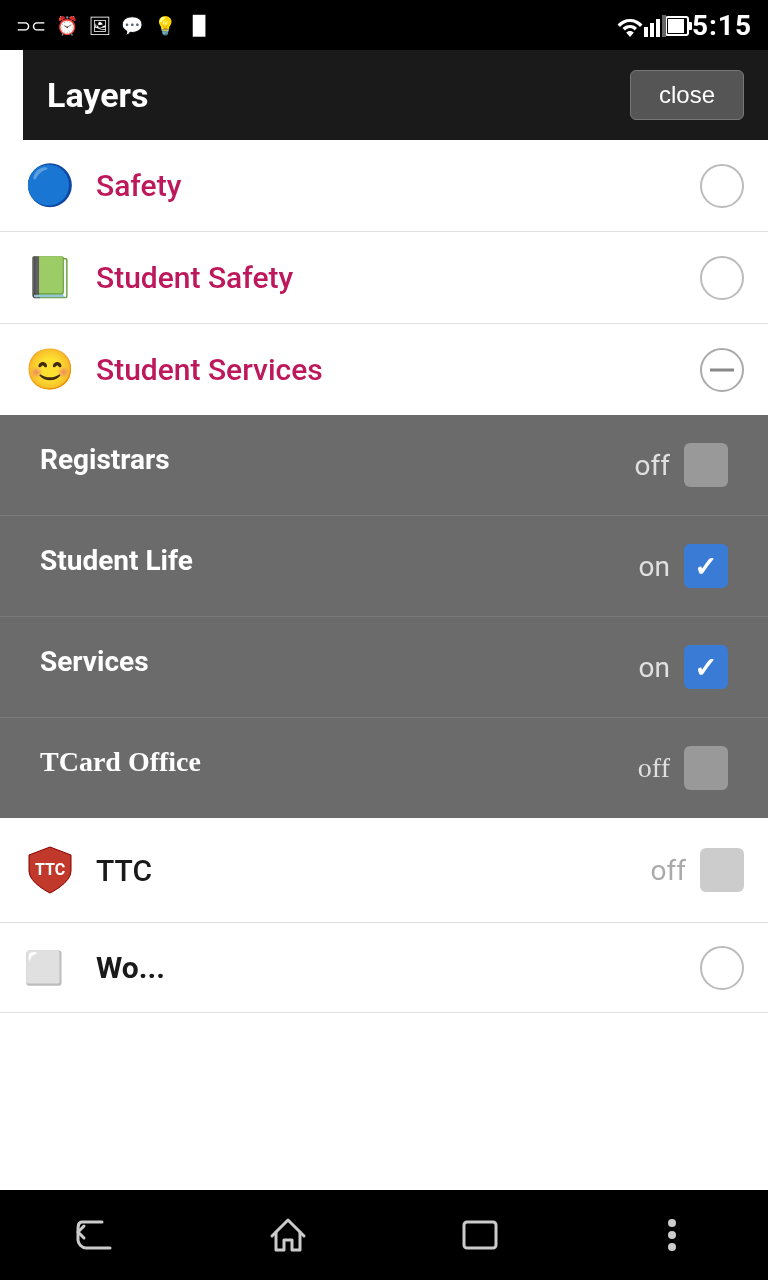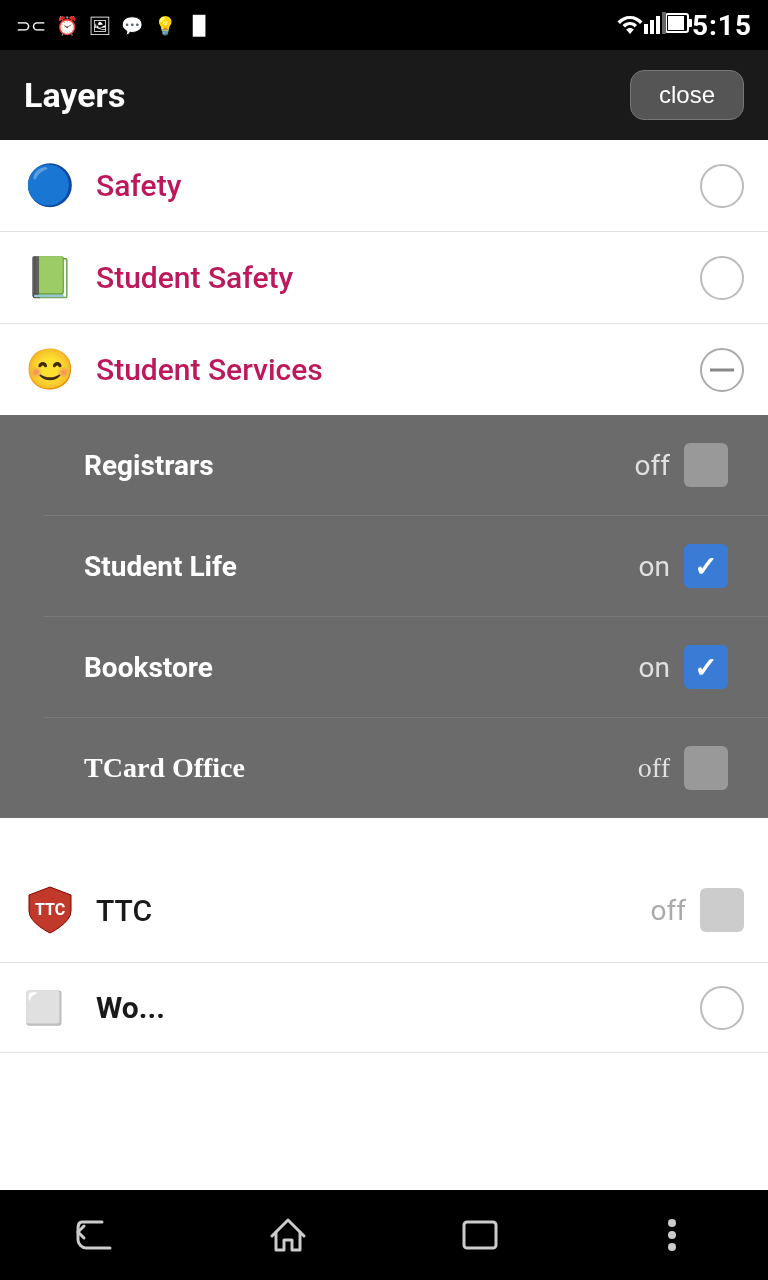--- a/index.html
+++ b/index.html
@@ -23,47 +23,48 @@
       color: #fff;
       font-size: 22px;
     }
     .status-bar-left {
       display: flex;
       gap: 10px;
       align-items: center;
     }
     .status-bar-right {
       display: flex;
-      align-items: center;
+      align-items: flex-end;
       font-size: 26px;
       font-weight: bold;
     }
     .status-icon {
       font-size: 18px;
       color: #fff;
     }
 
     
     .header {
       background: #1a1a1a;
       height: 90px;
       display: flex;
       align-items: center;
       justify-content: space-between;
       padding: 0 24px;
+      margin-left: 23px;
     }
     .header-title {
       color: #fff;
       font-size: 34px;
       font-weight: bold;
     }
     .close-button {
       background: #555;
       border: 1px solid #777;
-      border-radius: 14px;
+      border-radius: 6px;
       color: #fff;
       font-size: 24px;
       padding: 10px 28px;
       cursor: pointer;
     }
 
     
     .layer-item {
       display: flex;
       align-items: center;
@@ -100,24 +101,23 @@
       color: #888;
       border-color: #aaa;
     }
 
     
     .expanded-section {
       background: #6b6b6b;
     }
     .sub-item {
       display: flex;
-      align-items: center;
+      align-items: flex-start;
       padding: 28px 40px;
       border-bottom: 1px solid #7a7a7a;
-      margin-left: 44px;
     }
     .sub-item:last-child {
       border-bottom: none;
       font-family: Liberation Serif, serif;
     }
     .sub-label {
       font-size: 28px;
       font-weight: bold;
       color: #fff;
       flex: 1;
@@ -155,21 +155,20 @@
       font-weight: bold;
     }
 
     
     .ttc-row {
       display: flex;
       align-items: center;
       padding: 26px 24px;
       border-bottom: 1px solid #e0e0e0;
       background: #fff;
-      margin-top: 40px;
     }
     .ttc-icon {
       width: 52px;
       height: 52px;
       margin-right: 20px;
       display: flex;
       align-items: center;
       justify-content: center;
       flex-shrink: 0;
     }
@@ -345,21 +344,21 @@
     <span class="sub-label">Student Life</span>
     <div class="toggle-area">
       <span class="toggle-text">on</span>
       <button class="toggle-box checked">
         <span class="checkmark">✓</span>
       </button>
     </div>
   </div>
 
   <div class="sub-item">
-    <span class="sub-label">Bookstore</span>
+    <span class="sub-label">Services</span>
     <div class="toggle-area">
       <span class="toggle-text">on</span>
       <button class="toggle-box checked">
         <span class="checkmark">✓</span>
       </button>
     </div>
   </div>
 
   <div class="sub-item">
     <span class="sub-label">TCard Office</span>

